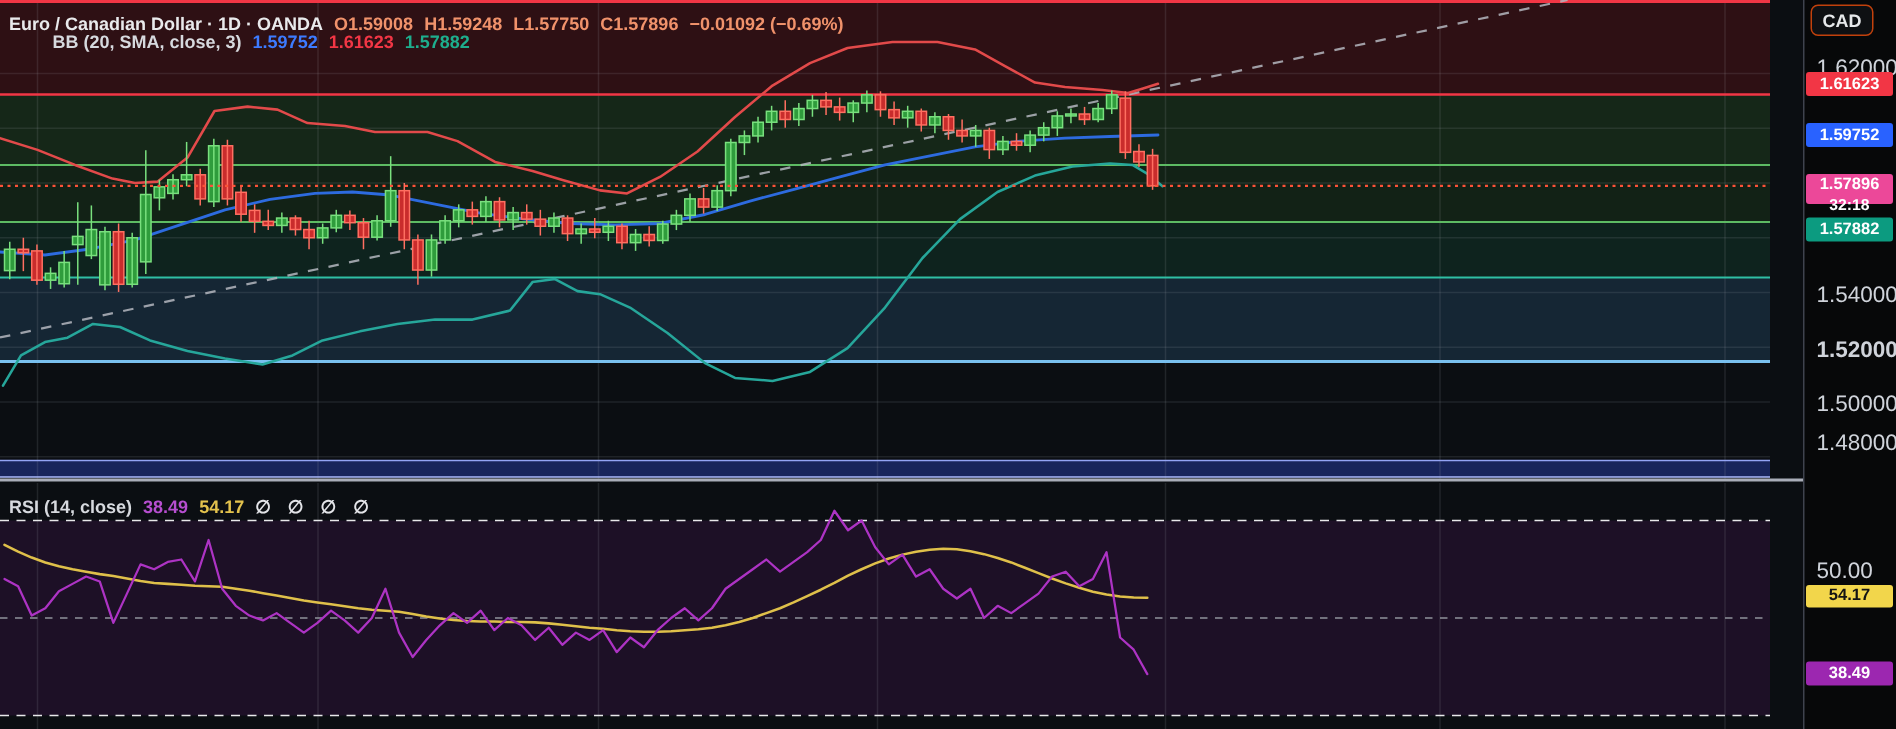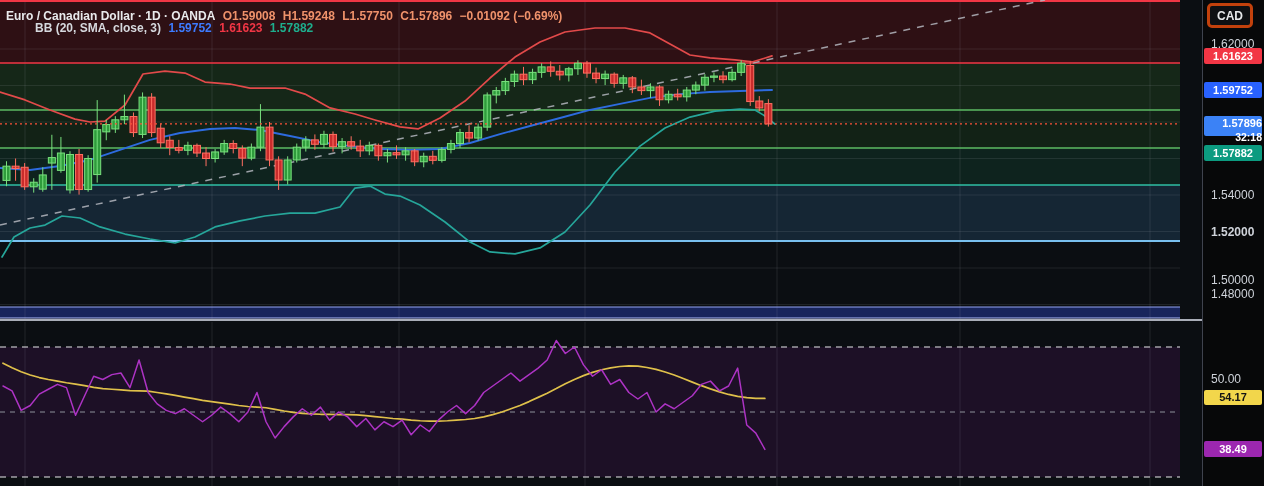--- a/index.html
+++ b/index.html
@@ -16,24 +16,24 @@
   .lbl{color:#d6d9de;font-weight:700;}
   .v-basis{color:#3d7bff;font-weight:600;}
   .v-upper{color:#f23645;font-weight:600;}
   .v-lower{color:#1eae8d;font-weight:600;}
   .v-rsi{color:#b64ecf;font-weight:600;}
   .v-rsima{color:#e3c24d;font-weight:600;}
   .v-empty{color:#e3e4e8;letter-spacing:4px;font-weight:600;}
   #price-scale{position:absolute;left:1202px;top:0;width:62px;height:486px;background:#070809;
                border-left:1px solid #3f434e;z-index:20;}
   .cad-btn{position:absolute;left:4px;top:3px;width:40px;height:19px;background:#0e1013;
-           border:3px solid #c2410c;border-radius:5px;color:#e6e8ea;font-size:12px;font-weight:600;
+           border:1px solid #c2410c;border-radius:5px;color:#e6e8ea;font-size:12px;font-weight:600;
            display:flex;align-items:center;justify-content:center;}
   .ps-label{position:absolute;left:0;width:100%;text-align:left;padding-left:8px;box-sizing:border-box;
-            color:#cfd3da;font-size:12px;}
+            color:#cfd3da;font-size:15px;}
   .ps-badge{position:absolute;left:1px;width:58px;border-radius:2px;color:#fff;font-size:11px;
             font-weight:700;text-align:center;z-index:5;}
   .ps-badge .sub{font-weight:600;font-size:10.5px;margin-top:-1px;}
   #separator{position:absolute;left:0;top:319px;width:1264px;height:2px;background:#a9adb8;z-index:15;}
 </style>
 </head>
 <body>
 
 <div id="root">
   <svg id="chart-svg" width="1202" height="486">
@@ -270,36 +270,42 @@
     <span class="ohlc">−0.01092 (−0.69%)</span>
   </div>
 
   <div id="legend-bb" class="legend">
     <span class="lbl">BB (20, SMA, close, 3)</span>
     <span class="v-basis">1.59752</span>
     <span class="v-upper">1.61623</span>
     <span class="v-lower">1.57882</span>
   </div>
 
+  <div id="legend-rsi" class="legend">
+    <span class="lbl">RSI (14, close)</span>
+    <span class="v-rsi">38.49</span>
+    <span class="v-rsima">54.17</span>
+    <span class="v-empty">∅ ∅ ∅ ∅</span>
+  </div>
 
   <div id="price-scale">
     <div class="cad-btn">CAD</div>
   <div class="ps-label" style="top: 37px;">1.62000</div>
       <div class="ps-label" style="top: 188px;">1.54000</div>
       <div class="ps-label" style="top: 225px; font-weight: bold;">1.52000</div>
-      <div class="ps-label" style="top: 261px; margin-top: 12px;">1.50000</div>
+      <div class="ps-label" style="top: 261px;">1.50000</div>
       <div class="ps-label" style="top: 287px;">1.48000</div>
       <div class="ps-label" style="top: 372px;">50.00</div>
       <div class="ps-badge" style="top: 48px; height: 16px; background: rgb(242, 54, 69); color: rgb(255, 255, 255); line-height: 16px;">
         <div>1.61623</div>
       </div>
       <div class="ps-badge" style="top: 82px; height: 16px; background: rgb(41, 98, 255); color: rgb(255, 255, 255); line-height: 16px;">
         <div>1.59752</div>
       </div>
-      <div class="ps-badge" style="top: 116px; height: 20px; background: #3b82f6; color: rgb(255, 255, 255); line-height: 15px; text-align: right;">
+      <div class="ps-badge" style="top: 116px; height: 20px; background: #ec4899; color: rgb(255, 255, 255); line-height: 15px;">
         <div>1.57896</div>
         <div class="sub">32:18</div>
       </div>
       <div class="ps-badge" style="top: 145px; height: 16px; background: rgb(12, 155, 128); color: rgb(255, 255, 255); line-height: 16px;">
         <div>1.57882</div>
       </div>
       <div class="ps-badge" style="top: 390px; height: 15px; background: rgb(242, 214, 75); color: rgb(20, 20, 20); line-height: 15px;">
         <div>54.17</div>
       </div>
       <div class="ps-badge" style="top: 441px; height: 16px; background: rgb(156, 39, 176); color: rgb(255, 255, 255); line-height: 16px;">

